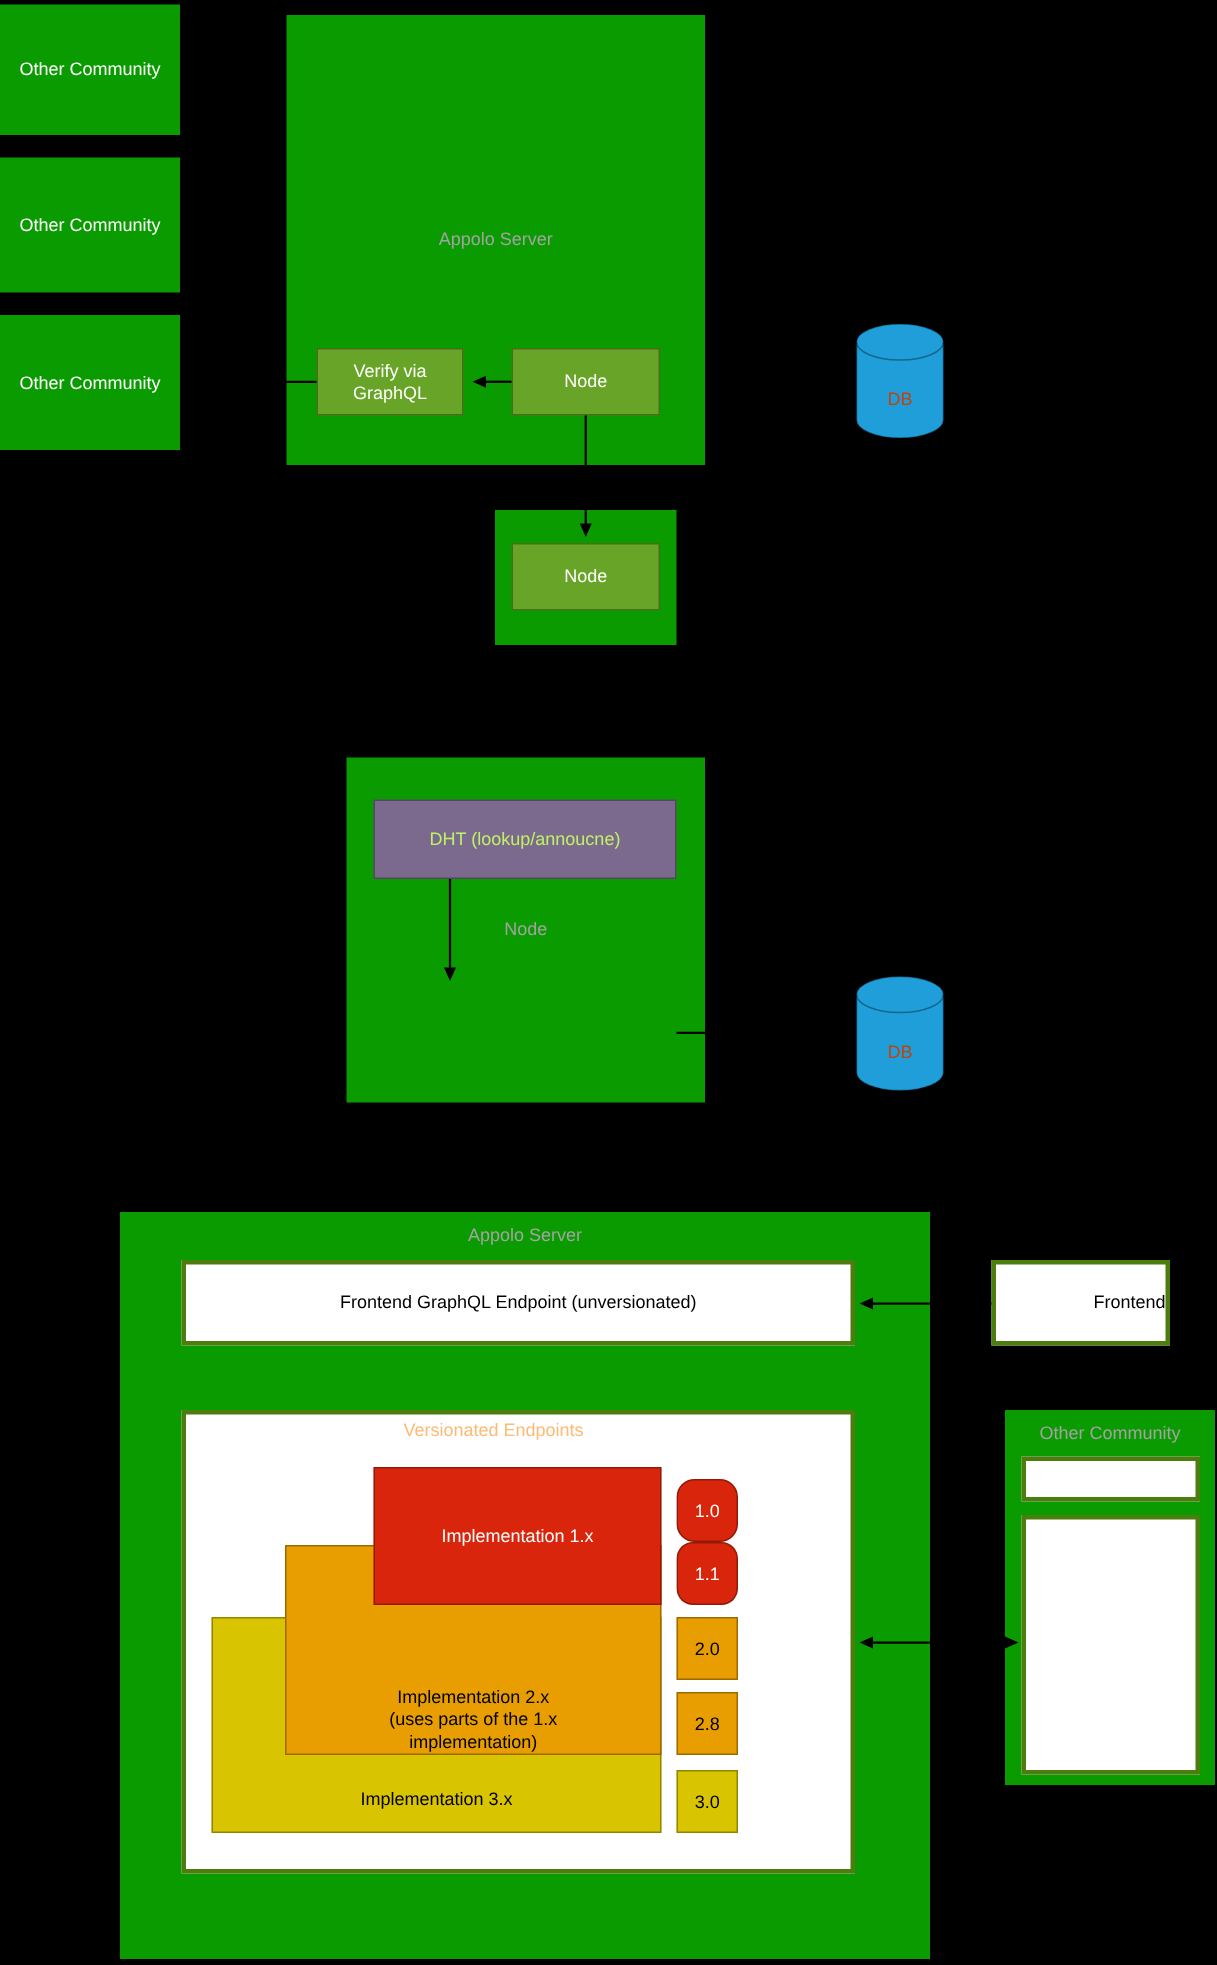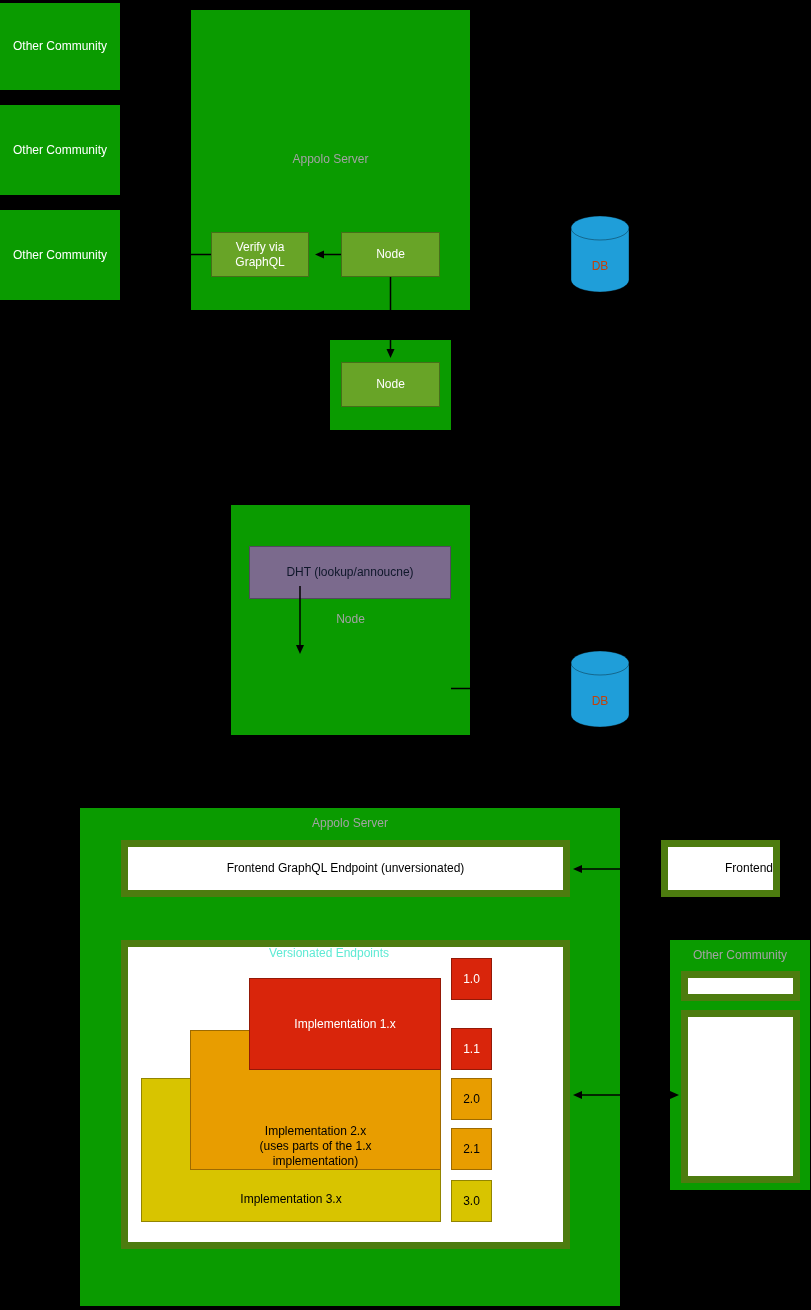--- a/index.html
+++ b/index.html
@@ -4,22 +4,22 @@
 <style>
   html,body{margin:0;padding:0;background:#000;}
   #canvas{
     position:relative;width:811px;height:1310px;background:var(--bg,#000);
     font-family:"Liberation Sans","DejaVu Sans",sans-serif;font-size:12px;
     overflow:hidden;
   }
   .box{position:absolute;box-sizing:border-box;display:flex;align-items:center;justify-content:center;text-align:center;line-height:15px;}
   .green{background:var(--green);color:#fff;}
   .nodebox{background:var(--node-green);border:1px solid rgba(0,0,0,.32);color:#fff;}
-  .purplebox{background:var(--purple);border:1px solid rgba(0,0,0,.32);color:#0f172a;margin-top:13px;}
-  .whitebox{background:#fff;border:7px solid #4d7c0f;color:#000;}
+  .purplebox{background:var(--purple);border:1px solid rgba(0,0,0,.32);color:#bef264;}
+  .whitebox{background:#fff;border:3px solid #4d7c0f;color:#000;}
   .lbl{position:absolute;color:#a3a3a3;text-align:center;line-height:14px;}
   .pre{white-space:pre-line;text-align:center;}
   .impl{position:absolute;box-sizing:border-box;border:1px solid rgba(0,0,0,.32);display:flex;align-items:center;justify-content:center;text-align:center;line-height:15px;}
   .badge{position:absolute;left:451px;width:41px;height:42px;box-sizing:border-box;border:1px solid rgba(0,0,0,.32);display:flex;align-items:center;justify-content:center;}
   .bg-red{background:var(--red);color:#fff;}
   .bg-orange{background:var(--orange);color:#000;}
   .bg-yellow{background:var(--yellow);color:#000;}
   .overlay{position:absolute;left:0;top:0;pointer-events:none;}
   .cyl{position:absolute;width:60px;height:78px;}
   .cyl .cyl-label{position:absolute;left:0;right:0;top:44px;text-align:center;color:#c2410c;}
@@ -78,45 +78,45 @@
   </div>
 
   <div class="box green" style="left:80px;top:808px;width:540px;height:498px;"></div>
   <span class="lbl" style="left:80px;top:816px;width:540px;">Appolo Server</span>
 
   <div class="box whitebox" style="left:121px;top:840px;width:449px;height:57px;">
     <span>Frontend GraphQL Endpoint (unversionated)</span>
   </div>
 
   <div class="box whitebox" style="left:121px;top:940px;width:449px;height:309px;"></div>
-  <span class="lbl" style="left:121px;top:946px;width:416px;color:#5eead4;">Versionated Endpoints</span>
+  <span class="lbl" style="left:121px;top:946px;width:416px;color:#fdba74;">Versionated Endpoints</span>
 
   <div class="impl bg-yellow" style="left:141px;top:1078px;width:300px;height:144px;align-items:flex-end;padding-bottom:14px;">
     <span>Implementation 3.x</span>
   </div>
   <div class="impl bg-orange pre" style="left:190px;top:1030px;width:251px;height:140px;padding-top:26px;align-items:flex-end;">
     <span>Implementation 2.x
 (uses parts of the 1.x
 implementation)</span>
   </div>
   <div class="impl bg-red" style="left:249px;top:978px;width:192px;height:92px;">
     <span>Implementation 1.x</span>
   </div>
 
-  <div class="badge bg-red" style="top:958px;">
+  <div class="badge bg-red" style="top:986px;border-radius:12px;">
     <span>1.0</span>
   </div>
-  <div class="badge bg-red" style="top:1028px;">
+  <div class="badge bg-red" style="top:1028px;border-radius:11px;">
     <span>1.1</span>
   </div>
   <div class="badge bg-orange" style="top:1078px;">
     <span>2.0</span>
   </div>
   <div class="badge bg-orange" style="top:1128px;">
-    <span>2.1</span>
+    <span>2.8</span>
   </div>
   <div class="badge bg-yellow" style="top:1180px;">
     <span>3.0</span>
   </div>
 
   <div class="box whitebox" style="left:661px;top:840px;width:119px;height:57px;justify-content:flex-end;">
     <span>Frontend</span>
   </div>
 
   <div class="box green" style="left:670px;top:940px;width:140px;height:250px;"></div>

